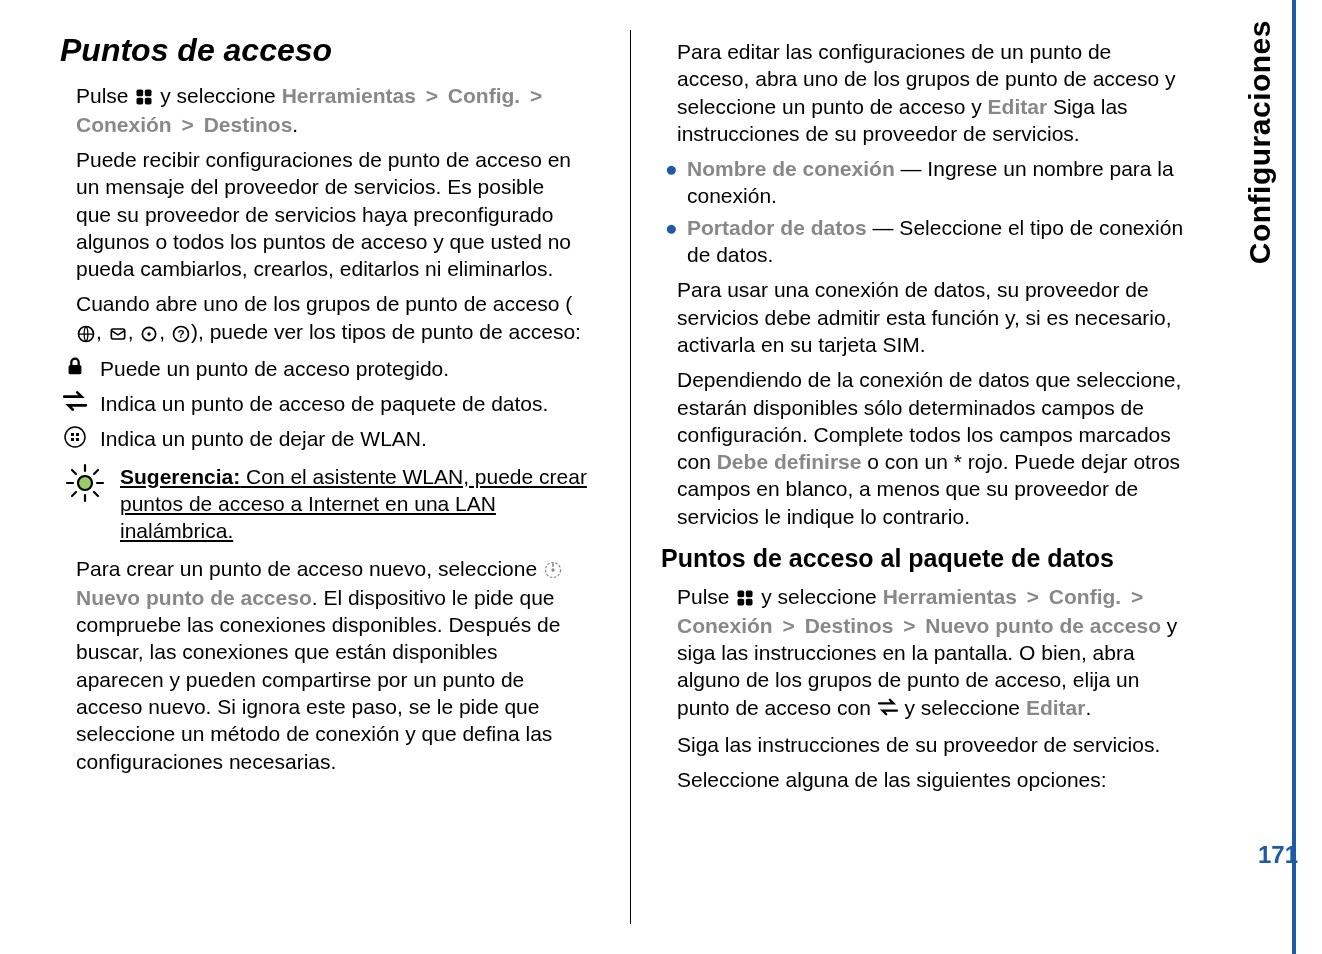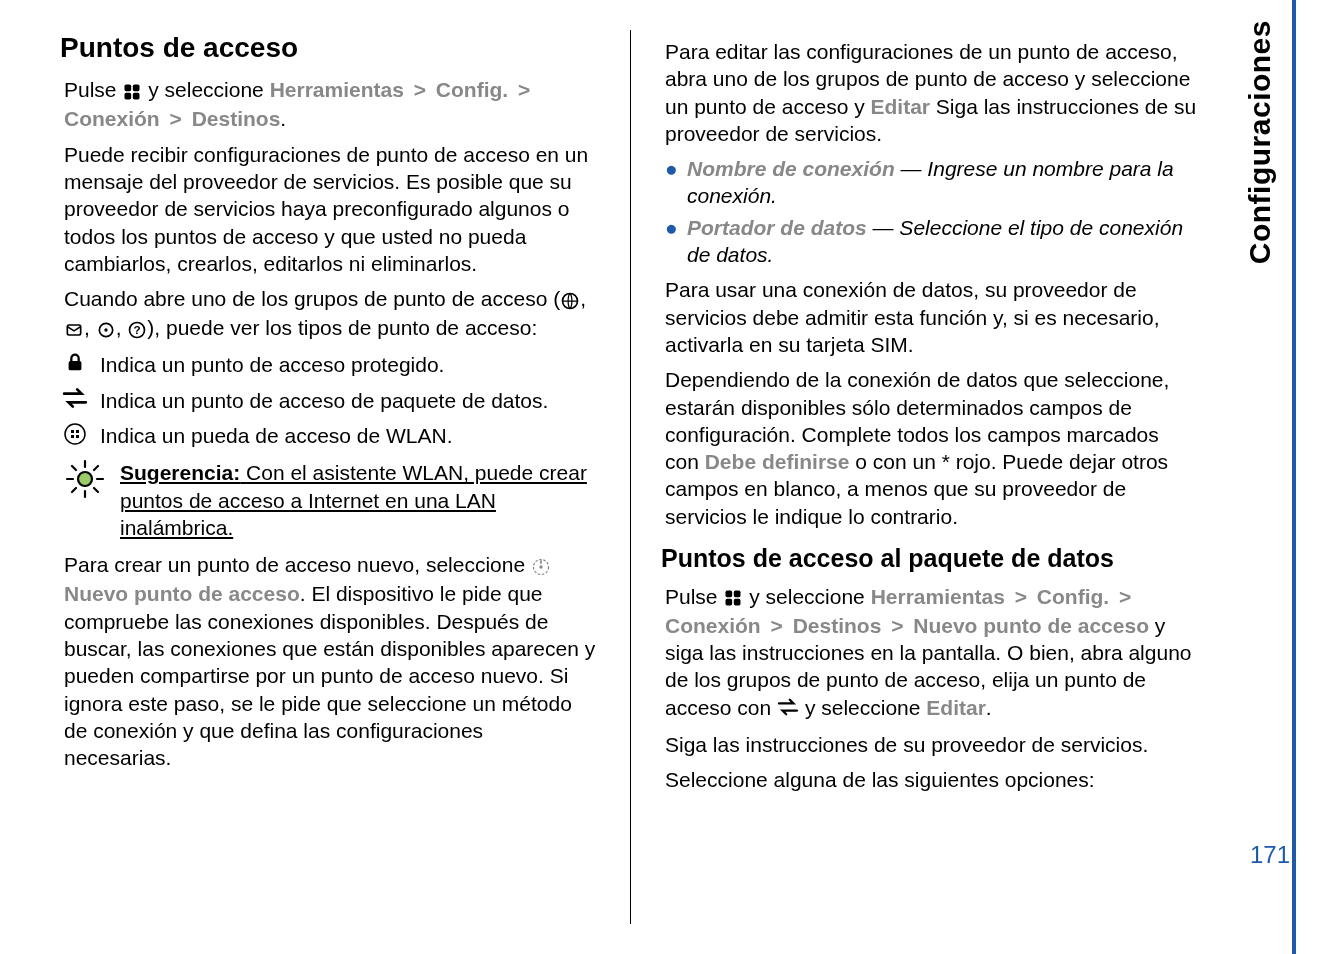--- a/index.html
+++ b/index.html
@@ -24,65 +24,66 @@
     padding-right: 30px;
     font-size: 21px;
     line-height: 1.3;
   }
   .col + .col {
     border-left: 1px solid #000;
     padding-left: 30px;
     padding-right: 10px;
   }
   h1 {
-    font-size: 28px;
+    font-size: 32px;
     margin: 0 0 10px 0;
     font-weight: bold;
+    font-style: italic;
   }
   h2 {
     font-size: 25px;
     margin: 12px 0 6px 0;
     font-weight: bold;
   }
-  p { margin: 8px 4px; }
+  p { margin: 8px 16px; }
   .ui { color: #888; font-weight: bold; }
   .gt { color: #888; font-weight: bold; margin: 0 4px; }
   .icon-inline {
     display: inline-block;
     vertical-align: middle;
   }
   .icon-small {
     width: 20px; height: 20px; vertical-align: -3px;
   }
   .bullet-list { padding: 0; margin: 8px 0; list-style: none; }
-  .bullet-list li { position: relative; padding-left: 26px; margin: 4px 0; font-style: italic; }
+  .bullet-list li { position: relative; padding-left: 26px; margin: 4px 0; }
   .bullet-list li::before {
     content: "●"; color: #1e5aa8; position: absolute; left: 4px; top: 0;
   }
   .icon-list { padding: 0; margin: 6px 0; list-style: none; }
   .icon-list li { position: relative; padding-left: 40px; margin: 8px 0; min-height: 24px; }
   .icon-list li .row-icon { position: absolute; left: 0; top: 0; width: 30px; text-align: center; }
   .tip { position: relative; padding-left: 60px; margin: 10px 0; text-decoration: underline; }
   .tip .tip-icon { position: absolute; left: 0; top: 0; width: 50px; text-align: center; }
   .side-tab {
     position: absolute;
     right: 45px;
     top: 20px;
     writing-mode: vertical-rl;
     transform: rotate(180deg);
     font-size: 30px;
     font-weight: bold;
     letter-spacing: 0.5px;
   }
   .page-num {
     position: absolute;
-    right: 32px;
+    right: 24px;
     bottom: 85px;
     font-size: 24px;
-    font-weight: normal;
+    font-weight: bold;
     color: #1e5aa8;
   }
   .side-bar {
     position: absolute;
     right: 26px;
     top: 0;
     bottom: 0;
     width: 4px;
     background: #1e5aa8;
   }
@@ -136,41 +137,41 @@
     </p>
 
     <ul class="icon-list">
       <li>
         <span class="row-icon">
           <svg width="22" height="22" viewBox="0 0 24 24">
               <rect x="5" y="11" width="14" height="10" rx="2" fill="#000"></rect>
               <path d="M8 11V8a4 4 0 018 0v3" fill="none" stroke="#000" stroke-width="2.5"></path>
             </svg>
         </span>
-        <span>Indica un punto de acceso protegido.</span>
+        <span>Puede un punto de acceso protegido.</span>
       </li>
       <li>
         <span class="row-icon">
           <svg width="26" height="22" viewBox="0 0 24 20">
               <path d="M2 6h16l-4-4M22 14H6l4 4" stroke="#000" stroke-width="2.5" fill="none" stroke-linecap="round"></path>
             </svg>
         </span>
         <span>Indica un punto de acceso de paquete de datos.</span>
       </li>
       <li>
         <span class="row-icon">
           <svg width="24" height="24" viewBox="0 0 24 24">
               <circle cx="12" cy="12" r="10" fill="none" stroke="#000" stroke-width="1.5"></circle>
               <rect x="8" y="8" width="3" height="3" fill="#000"></rect>
               <rect x="13" y="8" width="3" height="3" fill="#000"></rect>
               <rect x="8" y="13" width="3" height="3" fill="#000"></rect>
               <rect x="13" y="13" width="3" height="3" fill="#000"></rect>
             </svg>
         </span>
-        <span>Indica un pueda de acceso de WLAN.</span>
+        <span>Indica un punto de dejar de WLAN.</span>
       </li>
     </ul>
 
     <div class="tip">
       <span class="tip-icon">
         <svg width="40" height="40" viewBox="0 0 40 40">
           <g stroke="#000" stroke-width="2.2" fill="none" stroke-linecap="round">
             <circle cx="20" cy="20" r="7" fill="#9c6" stroke="#000"></circle>
             <line x1="20" y1="2" x2="20" y2="8"></line>
               <line x1="20" y1="32" x2="20" y2="38"></line>

